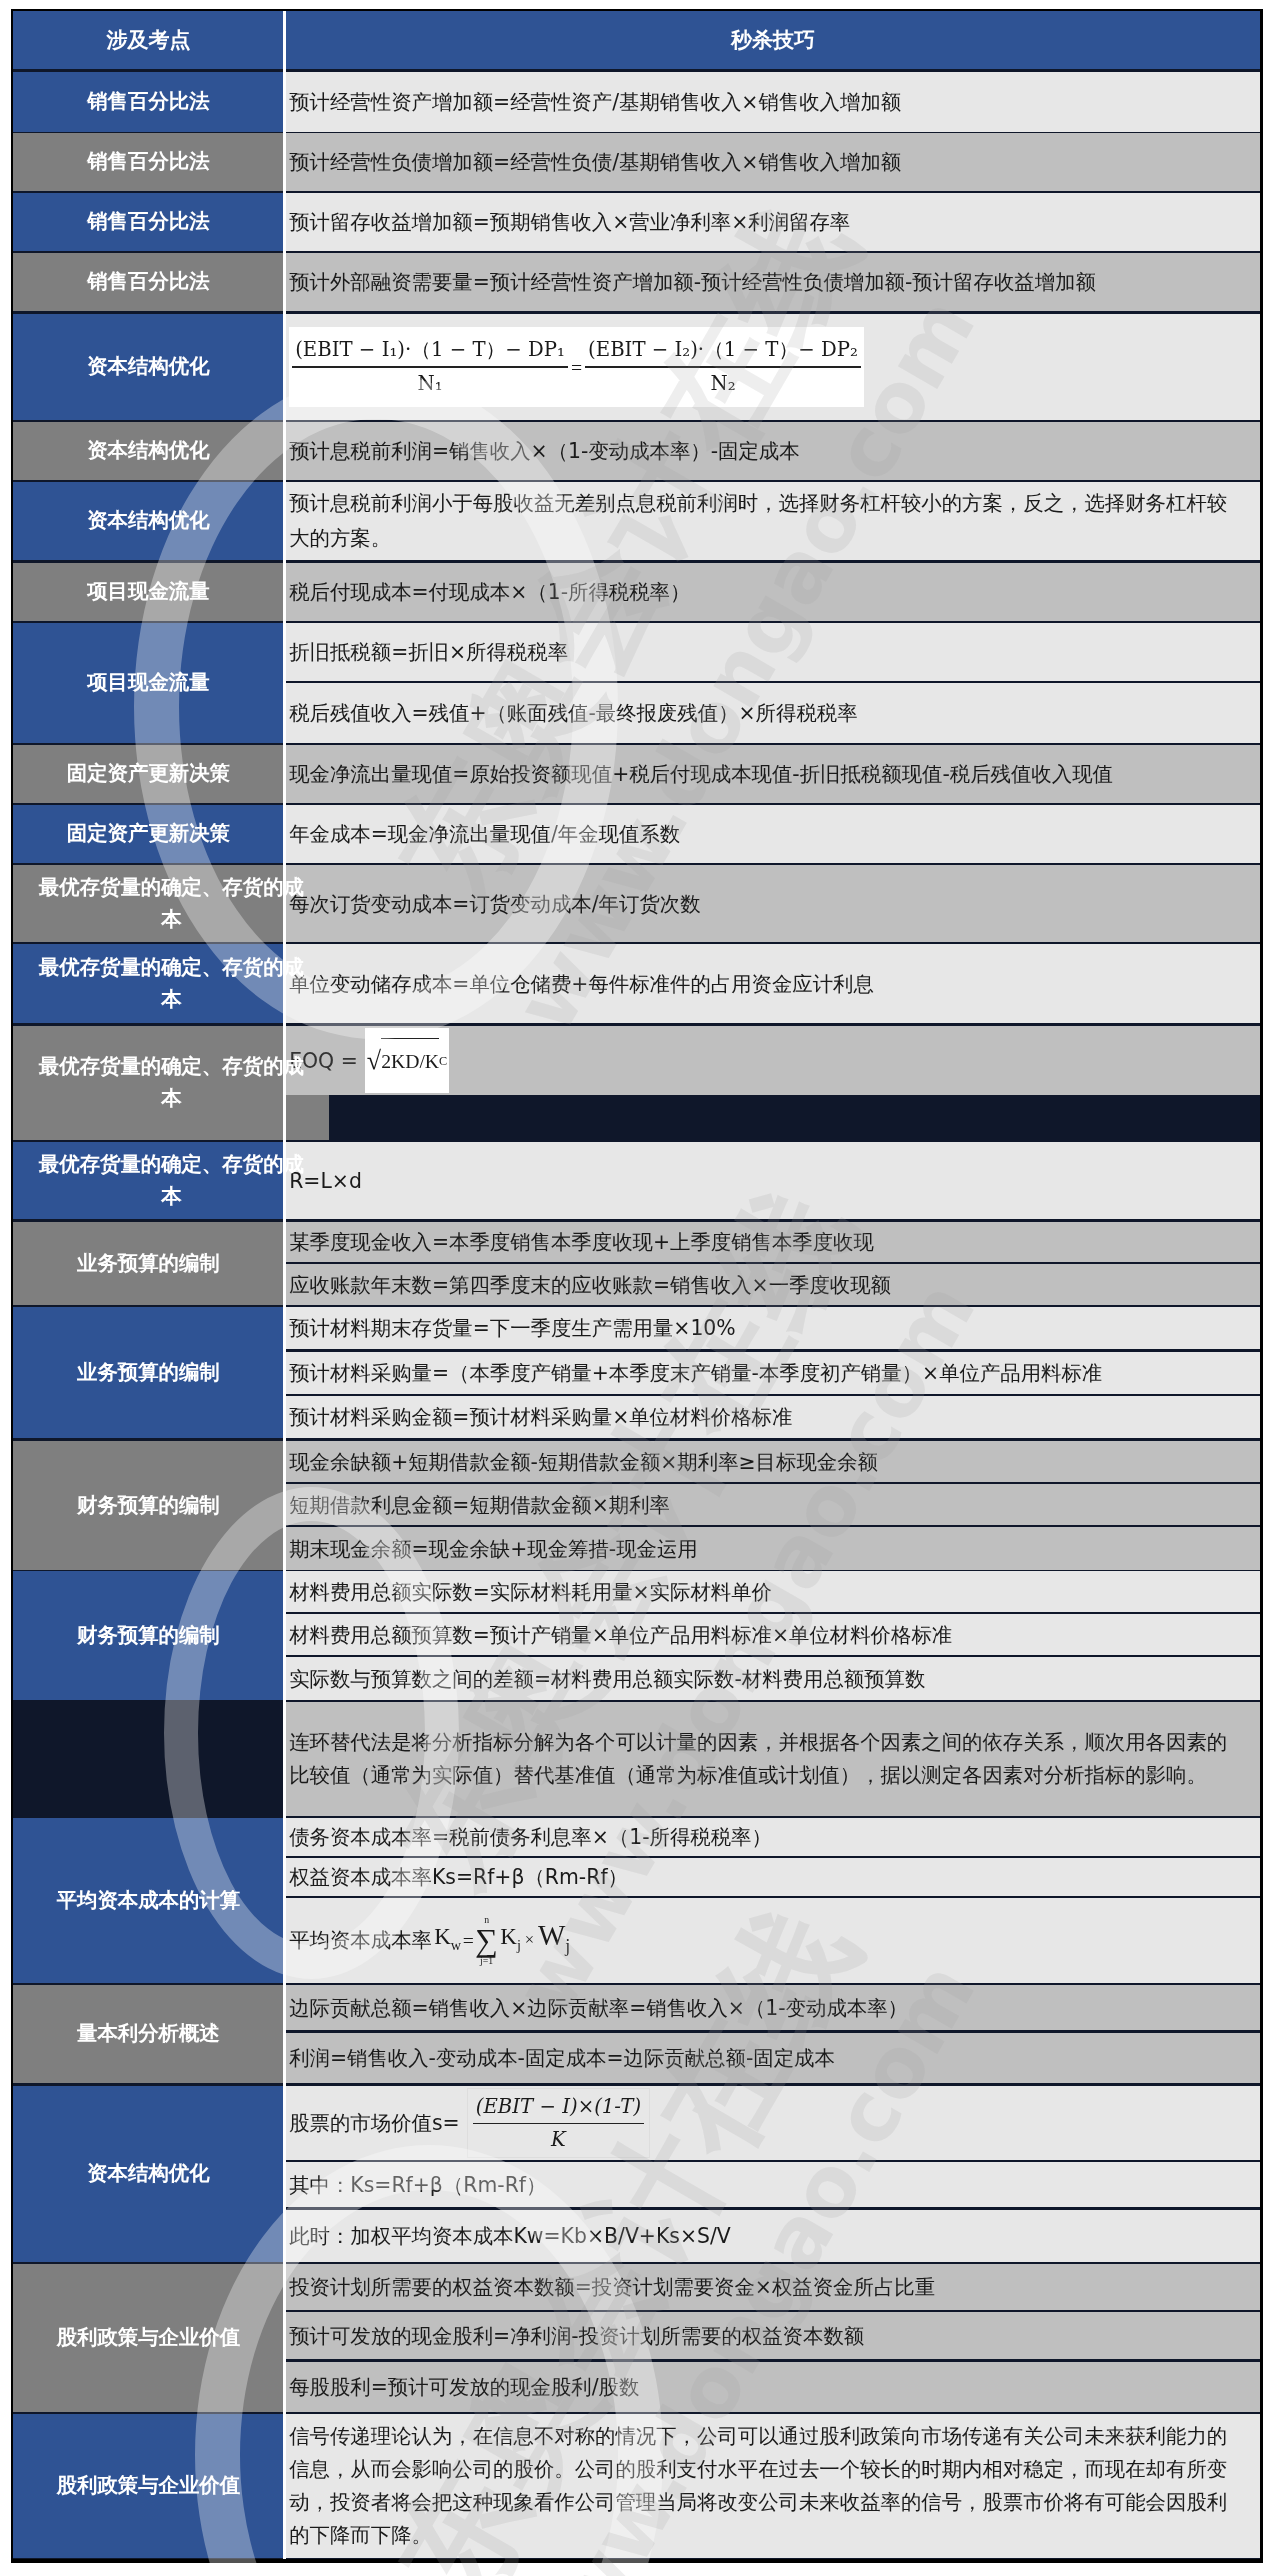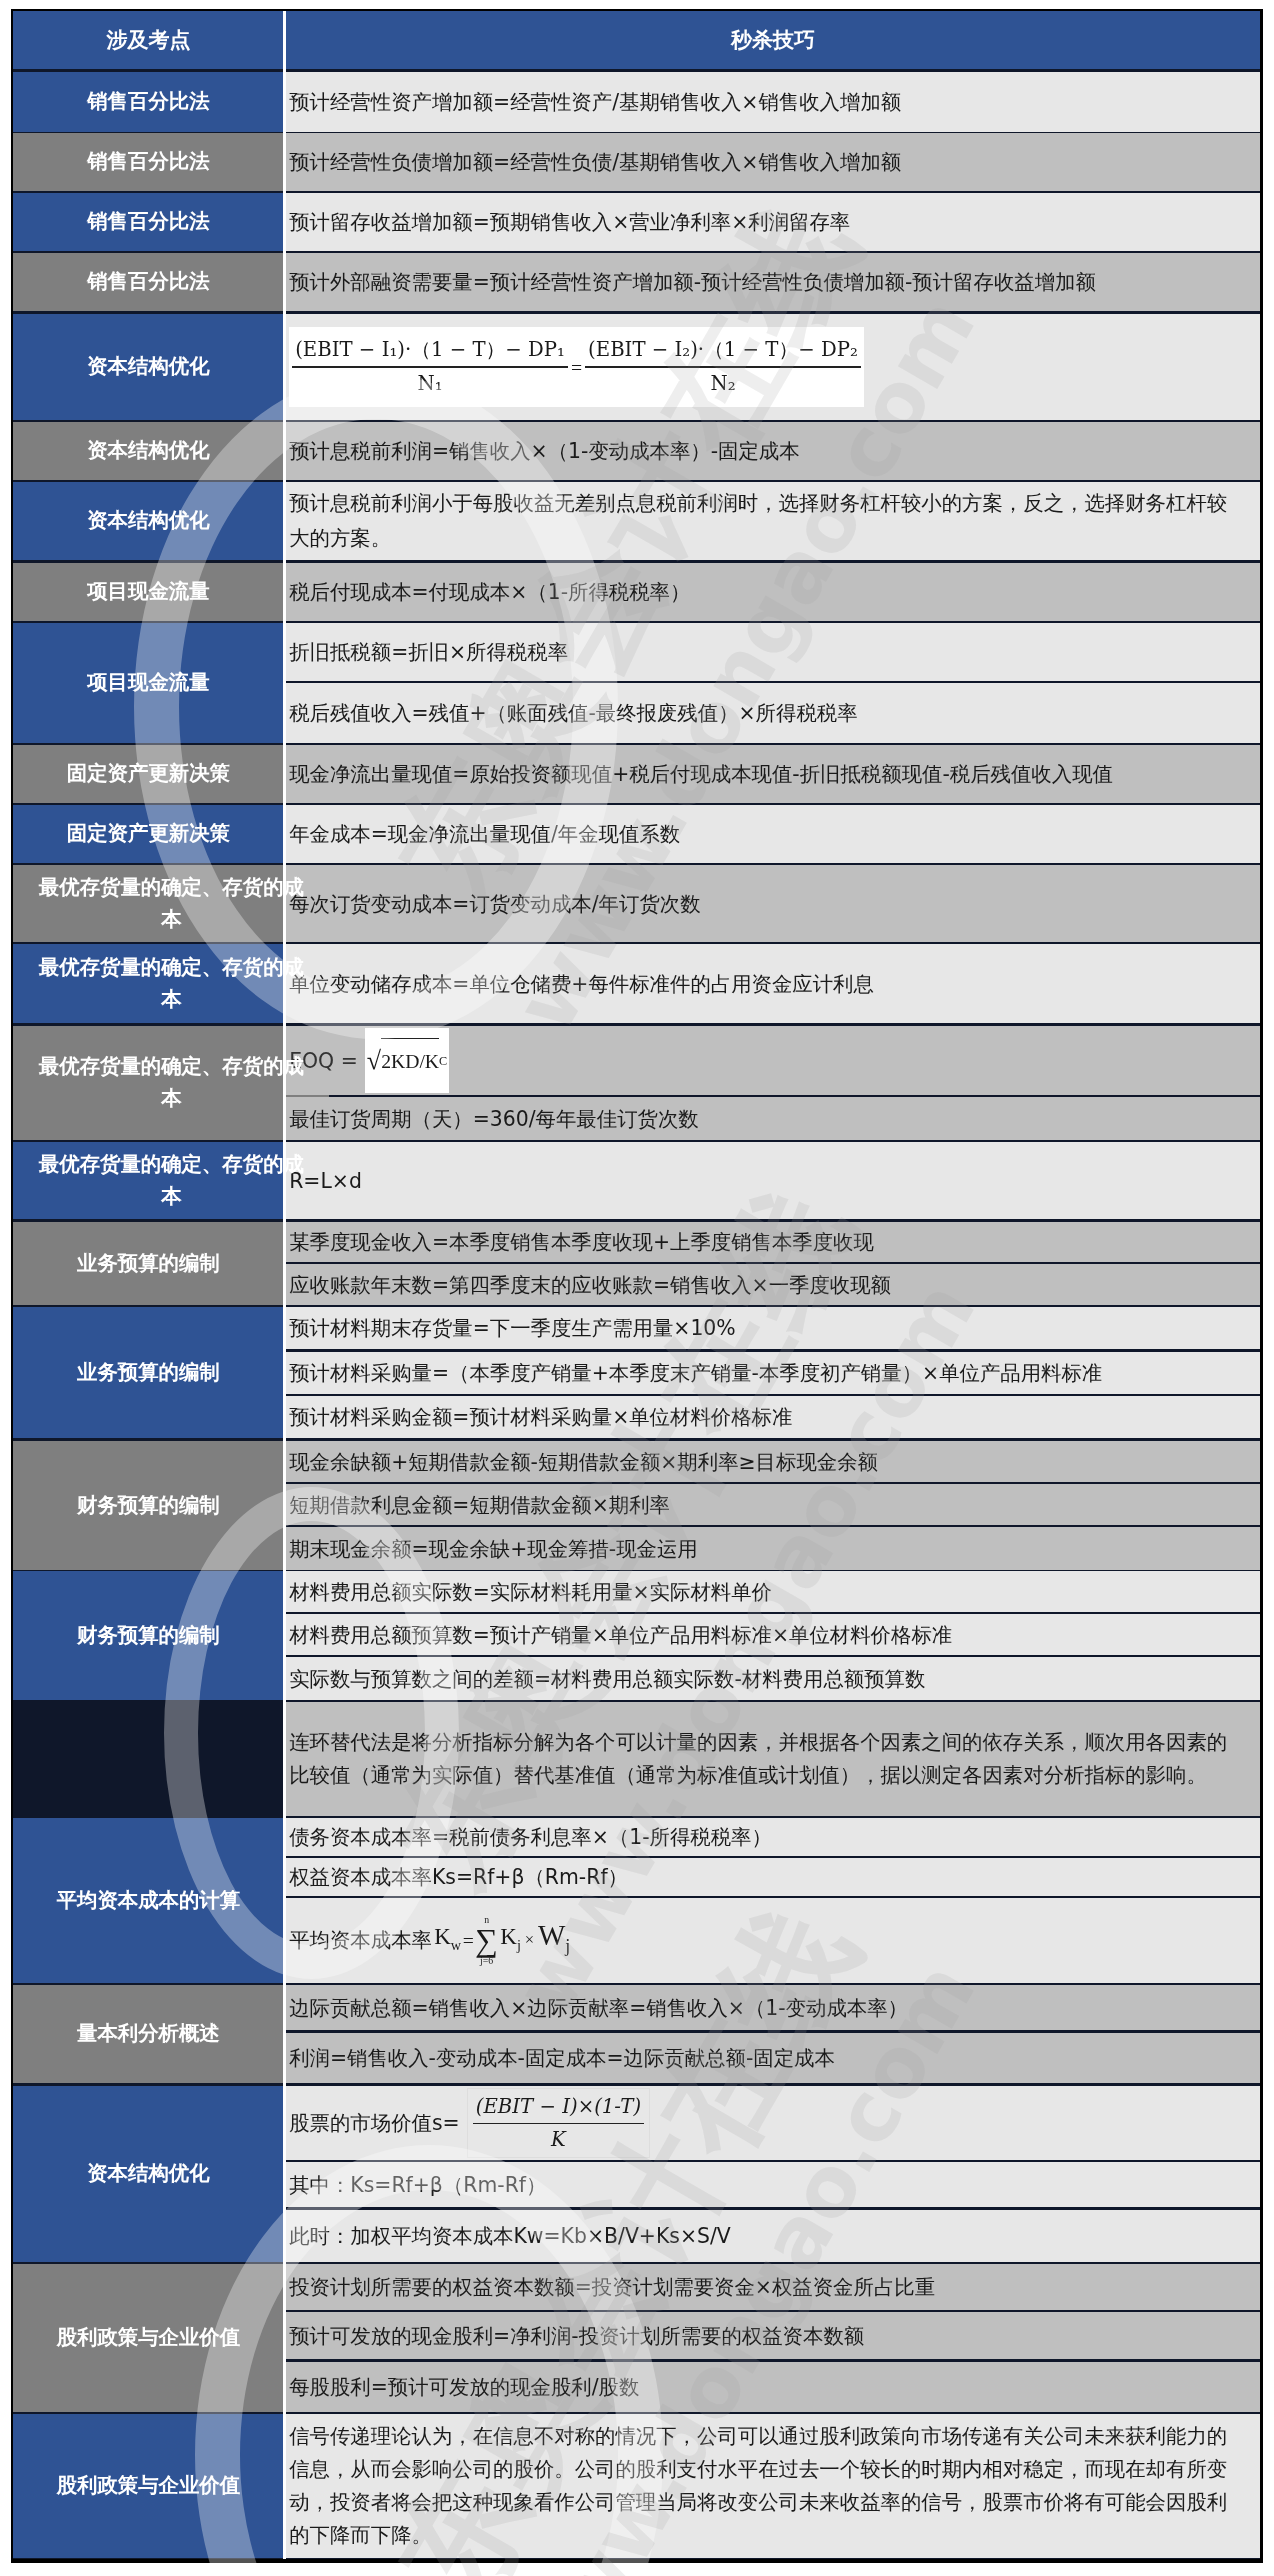--- a/index.html
+++ b/index.html
@@ -187,21 +187,20 @@
       </div>
     <div class="cells">
       <div class="cell mid" style="top:0;height:69px;">
         <span style="margin-right:7.6px;color:#333;">EOQ =</span>
         <span class="formula-box serif" style="height:65px;padding:0 1.5px;font-size:19.7px;">
           <span style="font-size:26px;">√</span>
             <span style="border-top:1.5px solid #222;">2KD/K</span>
             <sub>C</sub>
         </span>
       </div>
-      <div class="cell mid" style="top:71px;bottom:0;">最佳订货周期（天）=360/每年最佳订货次数</div>
     </div>
   </div>
 
   <div class="row" style="top:1131px;height:77px;">
     <div class="cat blue" style="padding:0 23px;">
         <span>最优存货量的确定、存货的成本</span>
       </div>
     <div class="cells">
         <div class="cell light" style="top:0;bottom:0;">R=L×d</div>
       </div>
@@ -264,21 +263,21 @@
       <div class="cell light" style="top:0;height:38px;">债务资本成本率=税前债务利息率×（1-所得税税率）</div>
       <div class="cell light" style="top:40px;height:38px;">权益资本成本率Ks=Rf+β（Rm-Rf）</div>
       <div class="cell light" style="top:80px;bottom:0;">
         <span style="display:inline-flex;align-items:center;">
           <span>平均资本成本率</span>
           <span class="serif" style="font-size:23px;margin-left:2.3px;"><span>K</span><sub>w</sub></span>
           <span class="serif" style="font-size:19.7px;margin:0 1.5px;">=</span>
           <span class="serif" style="display:inline-flex;flex-direction:column;align-items:center;line-height:1;">
             <span style="font-size:9.8px;">n</span>
             <span style="font-size:32px;">∑</span>
-            <span style="font-size:9.8px;">j=6</span>
+            <span style="font-size:9.8px;">j=1</span>
           </span>
           <span class="serif" style="font-size:23px;margin-left:2.3px;"><span>K</span><sub>j</sub></span>
           <span class="serif" style="font-size:16.6px;margin:0 3.8px;">×</span>
           <span class="serif" style="font-size:29px;"><span>W</span><sub>j</sub></span>
         </span>
       </div>
     </div>
   </div>
 
   <div class="row" style="top:1974px;height:98px;">

